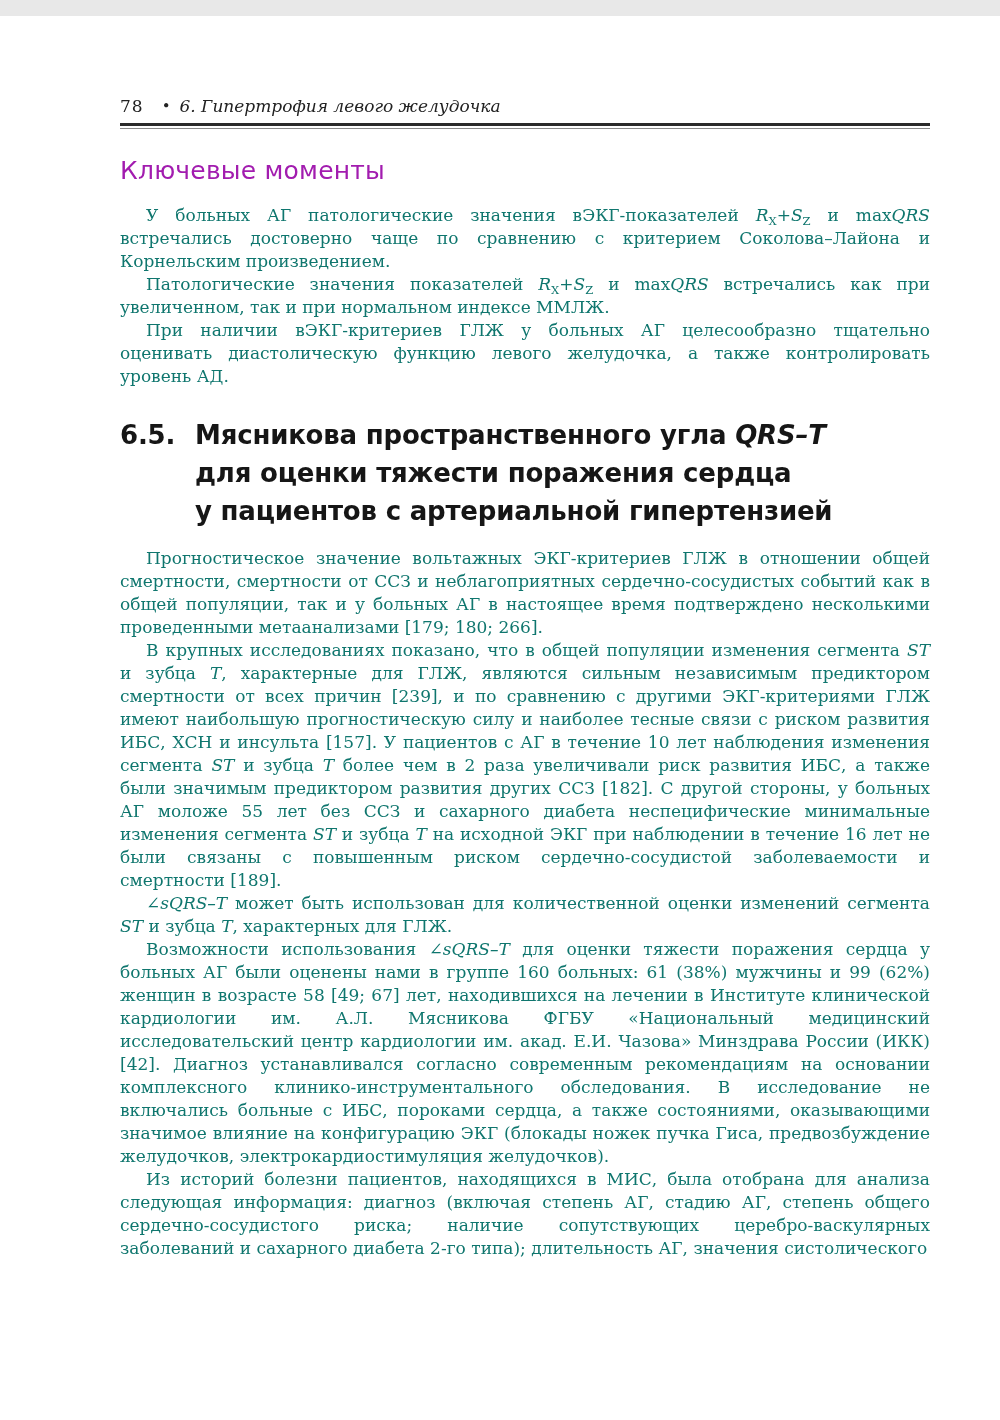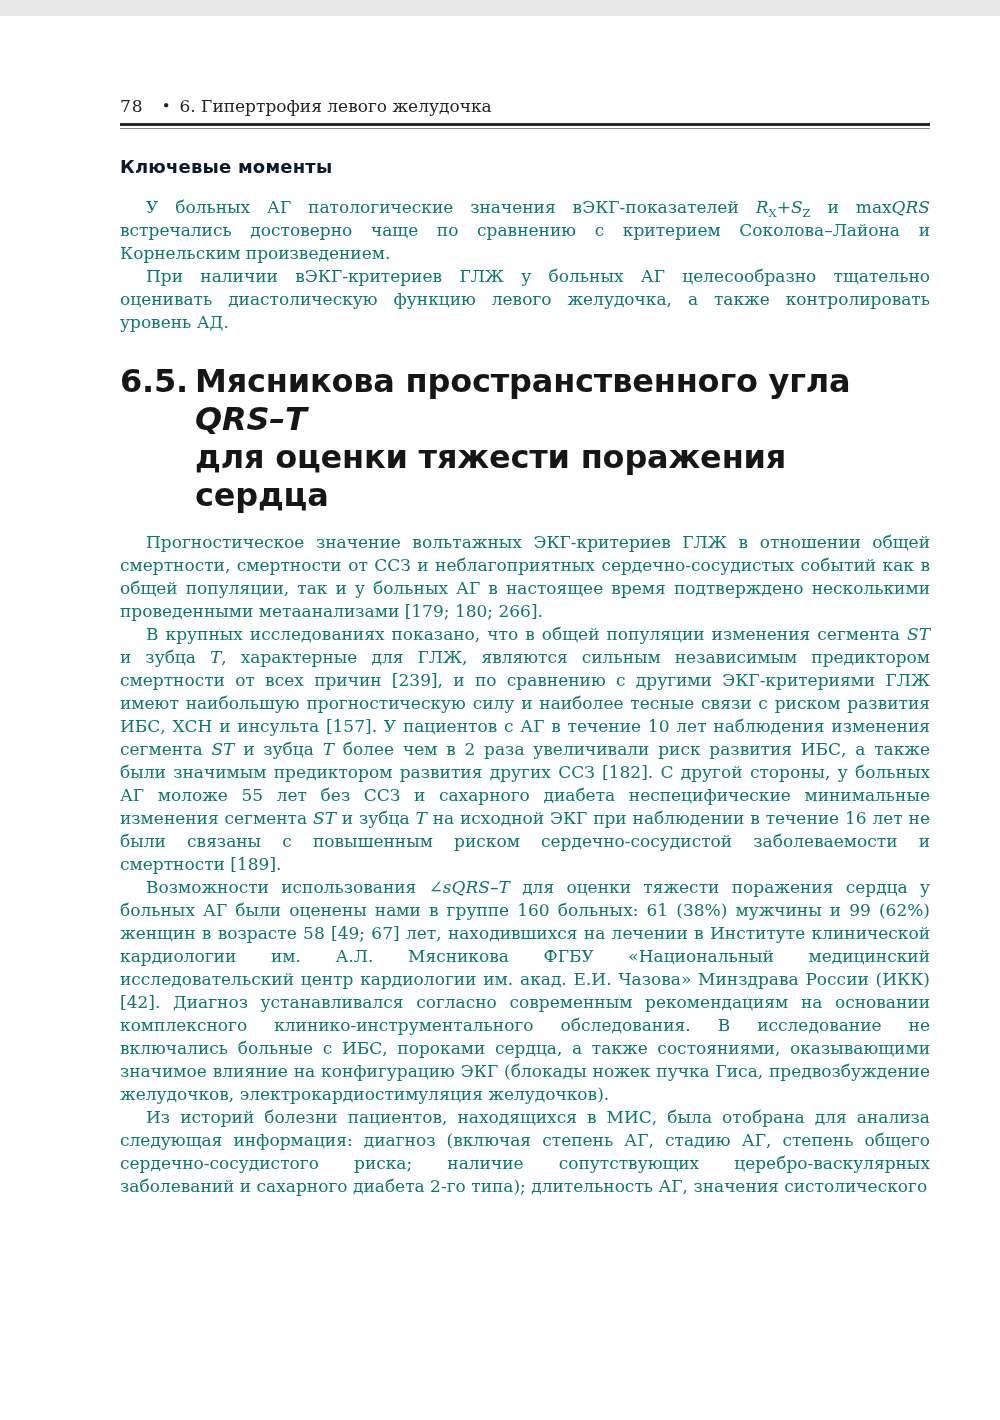--- a/index.html
+++ b/index.html
@@ -14,31 +14,31 @@
     font-family:"DejaVu Serif", serif;
     overflow:hidden;
   }
   
   .running-head {
     display:flex; align-items:baseline;
     font-size:17px; color:#222;
   }
   .running-head .pageno { font-style:normal; margin-right:18px; letter-spacing:1px; }
   .running-head .bullet { font-style:normal; margin-right:9px; font-size:15px; position:relative; top:-1px; }
-  .running-head .chapter { }
+  .running-head .chapter { font-style:italic; }
   .rule { margin-top:7px; }
   .rule .thick { height:3px; background:#2a2a2a; }
   .rule .thin  { height:1px; background:#8a8a8a; margin-top:2px; }
 
   
   h2.kp {
     font-family:"DejaVu Sans", sans-serif;
-    font-weight:700;
-    font-size:18px;
-    color:#0f172a;
+    font-weight:400;
+    font-size:25px;
+    color:#a21caf;
     margin:27px 0 19px 0;
     letter-spacing:0.2px;
   }
 
   
   p.body {
     font-size:17px;
     line-height:23px;
     margin:0;
     text-align:justify;
@@ -47,21 +47,21 @@
   }
   .mi { font-style:italic;text-align:center; }
   sub.msub { font-style:normal; font-size:68%; line-height:0; }
 
   
   .sec-head {
     display:flex;
     margin:28px 0 17px 0;
     font-family:"DejaVu Sans", sans-serif;
     font-weight:700;
-    font-size:32px;
+    font-size:26px;
     line-height:38px;
     color:#161616;
     letter-spacing:-0.2px;
   }
   .sec-head .num { width:75px; flex:0 0 75px; }
   .sec-head .title { flex:1; }
   .sec-head .mi { font-style:italic; }
 </style>
 </head>
 <body>
@@ -75,31 +75,34 @@
   </header>
 
   <div class="rule">
     <div class="thick"></div>
     <div class="thin"></div>
   </div>
 
   <section>
     <h2 class="kp">Ключевые моменты</h2>
     <p class="body"><span>У больных АГ патологические значения вЭКГ-показателей </span><span class="mi">R</span><sub class="msub">X</sub><span>+</span><span class="mi">S</span><sub class="msub">Z</sub><span> и max</span><span class="mi">QRS</span><span> встречались достоверно чаще по сравнению с критерием Соколова–Лайона и Корнельским произведением.</span></p>
+    <p class="body"><span>Патологические значения показателей </span><span class="mi">R</span><sub class="msub">X</sub><span>+</span><span class="mi">S</span><sub class="msub">Z</sub><span> и max</span><span class="mi">QRS</span><span> встречались как при увеличенном, так и при нормальном индексе ММЛЖ.</span></p>
     <p class="body"><span>При наличии вЭКГ-критериев ГЛЖ у больных АГ целесообразно тщательно оценивать диастолическую функцию левого желудочка, а также контролировать уровень АД.</span></p>
   </section>
 
   <section>
     <div class="sec-head">
       <div class="num">6.5.</div>
       <div class="title">
         <div><span>Мясникова пространственного угла </span><span class="mi">QRS–T</span></div>
         <div><span>для оценки тяжести поражения сердца</span></div>
+        <div><span>у пациентов с артериальной гипертензией</span></div>
       </div>
     </div>
 
     <p class="body"><span>Прогностическое значение вольтажных ЭКГ-критериев ГЛЖ в отношении общей смертности, смертности от ССЗ и неблагоприятных сердечно-сосудистых событий как в общей популяции, так и у больных АГ в настоящее время подтверждено несколькими проведенными метаанализами [179; 180; 266].</span></p>
     <p class="body"><span>В крупных исследованиях показано, что в общей популяции изменения сегмента </span><span class="mi">ST</span><span> и зубца </span><span class="mi">T</span><span>, характерные для ГЛЖ, являются сильным независимым предиктором смертности от всех причин [239], и по сравнению с другими ЭКГ-критериями ГЛЖ имеют наибольшую прогностическую силу и наиболее тесные связи с риском развития ИБС, ХСН и инсульта [157]. У пациентов с АГ в течение 10 лет наблюдения изменения сегмента </span><span class="mi">ST</span><span> и зубца </span><span class="mi">T</span><span> более чем в 2 раза увеличивали риск развития ИБС, а также были значимым предиктором развития других ССЗ [182]. С другой стороны, у больных АГ моложе 55 лет без ССЗ и сахарного диабета неспецифические минимальные изменения сегмента </span><span class="mi">ST</span><span> и зубца </span><span class="mi">T</span><span> на исходной ЭКГ при наблюдении в течение 16 лет не были связаны с повышенным риском сердечно-сосудистой заболеваемости и смертности [189].</span></p>
+    <p class="body"><span class="mi">∠sQRS–T</span><span> может быть использован для количественной оценки изменений сегмента </span><span class="mi">ST</span><span> и зубца </span><span class="mi">T</span><span>, характерных для ГЛЖ.</span></p>
     <p class="body"><span>Возможности использования </span><span class="mi">∠sQRS–T</span><span> для оценки тяжести поражения сердца у больных АГ были оценены нами в группе 160 больных: 61 (38%) мужчины и 99 (62%) женщин в возрасте 58 [49; 67] лет, находившихся на лечении в Институте клинической кардиологии им. А.Л. Мясникова ФГБУ «Национальный медицинский исследовательский центр кардиологии им. акад. Е.И. Чазова» Минздрава России (ИКК) [42]. Диагноз устанавливался согласно современным рекомендациям на основании комплексного клинико-инструментального обследования. В исследование не включались больные с ИБС, пороками сердца, а также состояниями, оказывающими значимое влияние на конфигурацию ЭКГ (блокады ножек пучка Гиса, предвозбуждение желудочков, электрокардиостимуляция желудочков).</span></p>
     <p class="body"><span>Из историй болезни пациентов, находящихся в МИС, была отобрана для анализа следующая информация: диагноз (включая степень АГ, стадию АГ, степень общего сердечно-сосудистого риска; наличие сопутствующих церебро-васкулярных заболеваний и сахарного диабета 2-го типа); длительность АГ, значения систолического</span></p>
   </section>
 
 </div>
 
 </body></html>

